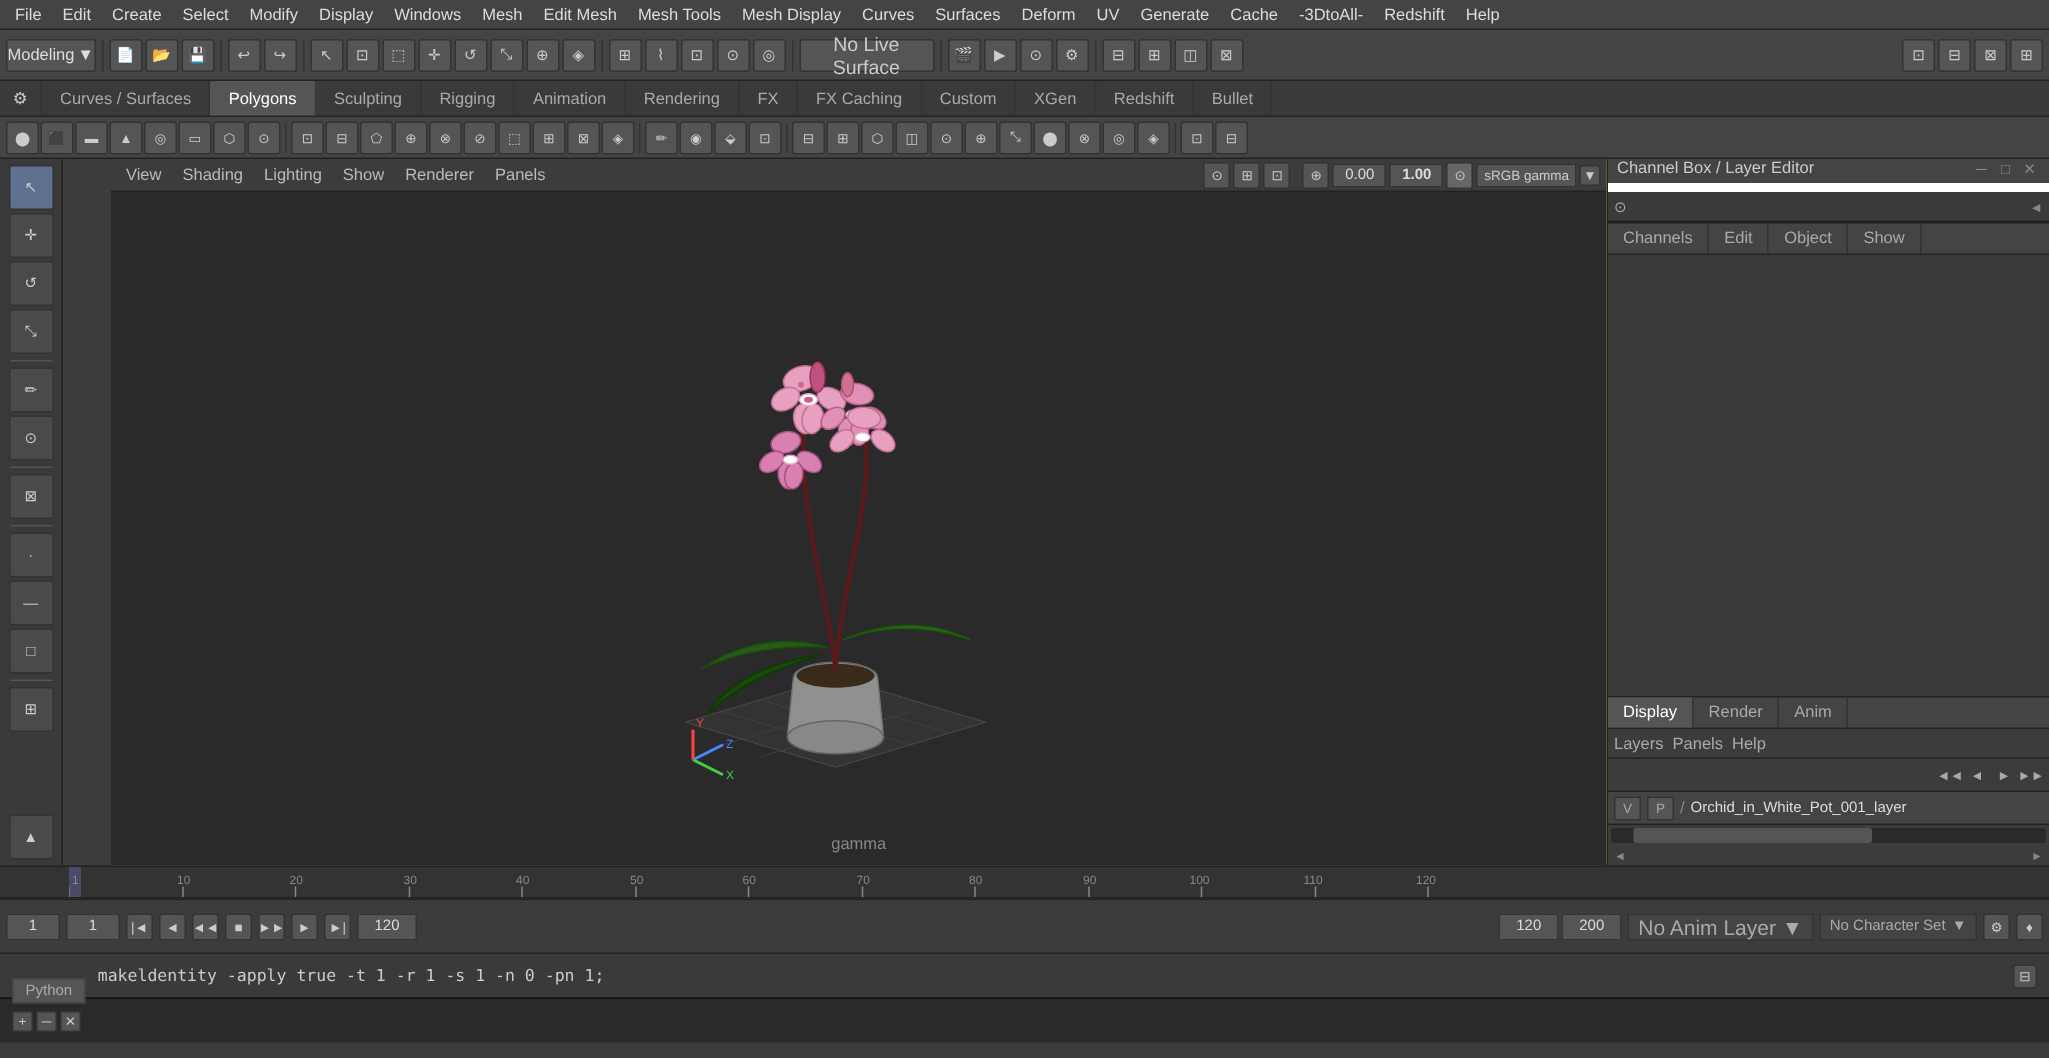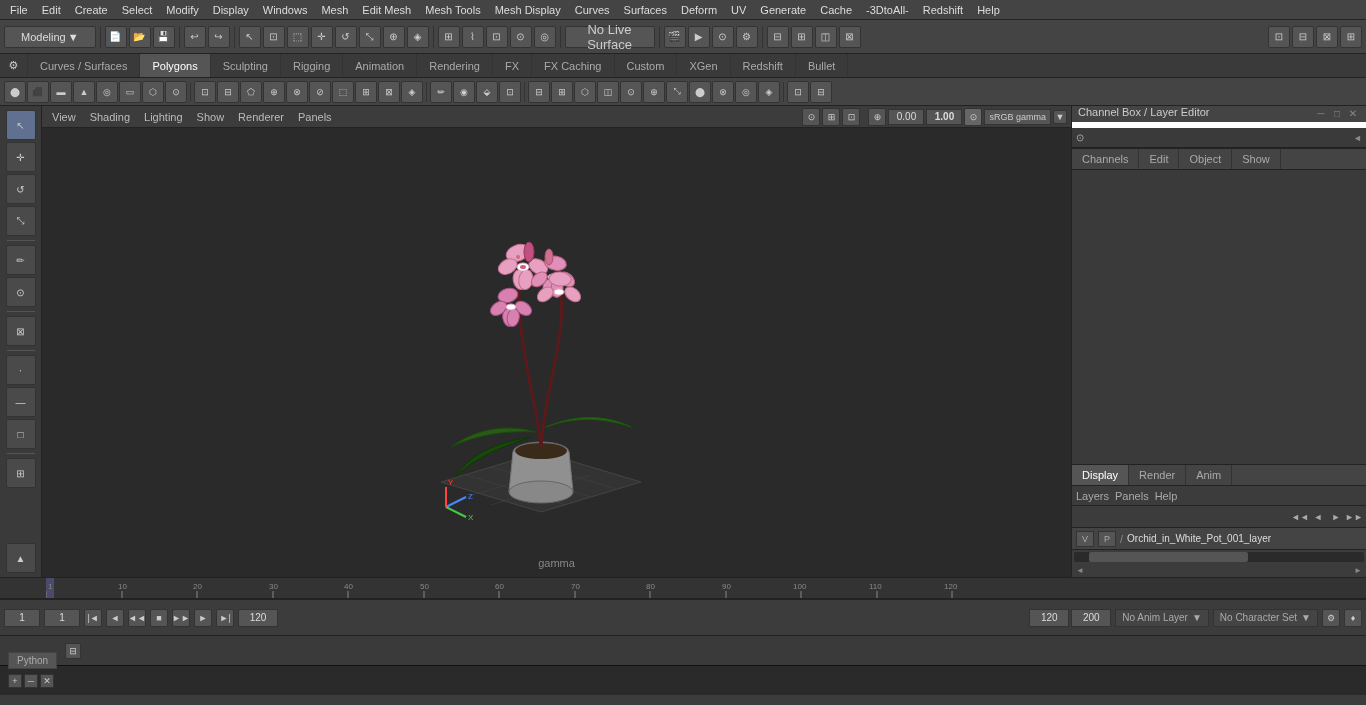--- a/index.html
+++ b/index.html
@@ -58,21 +58,21 @@
       background: #333;
       margin: 0 2px;
     }
     .toolbar-dropdown {
       height: 22px;
       background: #555;
       border: 1px solid #333;
       border-radius: 2px;
       color: #ddd;
       font-size: 11px;
-      padding: 0 16px;
+      padding: 0 0;
       cursor: pointer;
       display: flex; align-items: center; gap: 2px;
     }
 
     
     #tab-bar {
       display: flex;
       align-items: center;
       height: 24px;
       background: #3a3a3a;
@@ -149,20 +149,21 @@
       background: #555;
       margin: 2px 0;
     }
 
     
     #viewport {
       flex: 1;
       background: #84cc16;
       position: relative;
       overflow: hidden;
+      margin-left: 32px;
     }
     #viewport-toolbar {
       display: flex;
       align-items: center;
       height: 22px;
       background: #3c3c3c;
       border-bottom: 1px solid #222;
       padding: 0 4px;
       gap: 2px;
     }
@@ -779,36 +780,37 @@
 
   <div style="background:#555;border:1px solid #333;width:40px;height:18px;display:flex;align-items:center;justify-content:center;font-size:10px;color:#ddd;">120</div>
 
   <div style="flex:1;"></div>
 
   <div style="display:flex;align-items:center;gap:2px;">
     <input type="text" class="anim-input" style="width: 40px;" value="120">
     <input type="text" class="anim-input" style="width: 40px;" value="200">
   </div>
 
-  <div style="background:#444;border:1px solid #333;height:18px;display:flex;align-items:center;padding:0 6px;font-size:10px;color:#aaa;gap:4px;cursor:pointer;">
+  <div style="background:#444;border:1px solid #333;height:18px;display:flex;align-items:center;padding:0 6px;font-size:14px;color:#aaa;gap:4px;cursor:pointer;">
     <span>No Anim Layer</span>
     <span>▼</span>
   </div>
 
   <div style="background:#444;border:1px solid #333;height:18px;display:flex;align-items:center;padding:0 6px;font-size:10px;color:#aaa;gap:4px;cursor:pointer;">
     <span>No Character Set</span>
     <span>▼</span>
   </div>
 
   <div class="playback-btn">⚙</div>
   <div class="playback-btn">♦</div>
 </div>
 
 <div id="status-bar">
   <div style="background:#555;border:1px solid #444;padding:2px 8px;font-size:10px;cursor:pointer;margin-top:20px;">Python</div>
+  <div id="command-text">makeldentity -apply true -t 1 -r 1 -s 1 -n 0 -pn 1;</div>
   <div class="playback-btn" style="width:16px;height:16px;">⊟</div>
 </div>
 
 <div style="height:30px;background:#2a2a2a;border-top:1px solid #111;display:flex;align-items:center;padding:0 8px;gap:4px;">
   <div style="display:flex;align-items:center;gap:2px;">
     <div style="width:14px;height:14px;background:#555;border:1px solid #333;display:flex;align-items:center;justify-content:center;font-size:9px;cursor:pointer;">+</div>
     <div style="width:14px;height:14px;background:#555;border:1px solid #333;display:flex;align-items:center;justify-content:center;font-size:9px;cursor:pointer;">─</div>
     <div style="width:14px;height:14px;background:#555;border:1px solid #333;display:flex;align-items:center;justify-content:center;font-size:9px;cursor:pointer;">✕</div>
   </div>
 </div>

